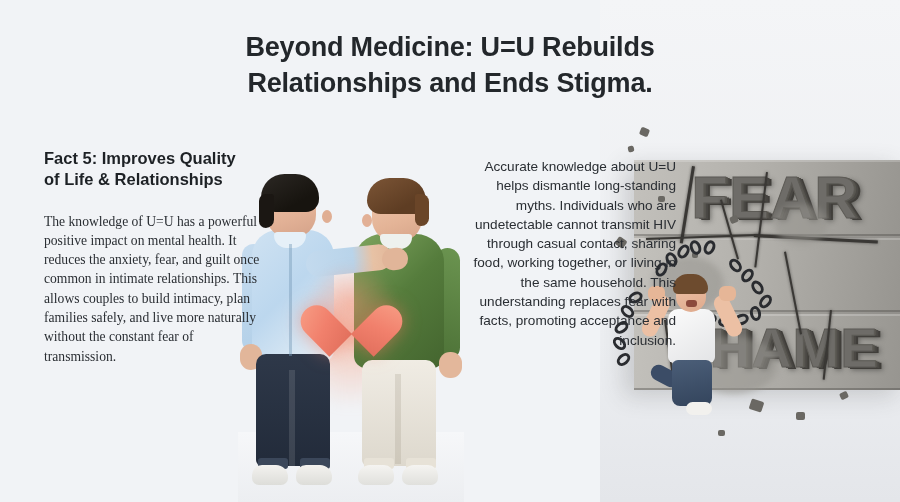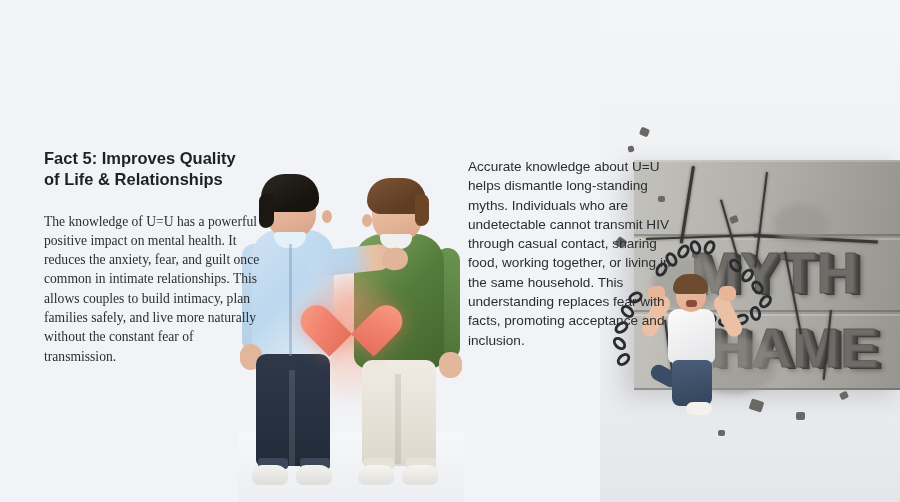--- a/index.html
+++ b/index.html
@@ -27,21 +27,21 @@
   .col-right { left:468px; top:148px; width:208px; }
 
   .fact-heading {
     font-size:16.5px; font-weight:bold; line-height:1.26;
     color:#1d2125; white-space:pre-line;
   }
   .fact-body {
     font-size:13.6px; line-height:1.42; color:#2a2e33;
   }
   .col-left  .fact-body { margin-top:22px;font-family:Liberation Serif, serif; }
-  .col-right .fact-body { margin-top:9px; }
+  .col-right .fact-body { margin-top:9px;text-align:right; }
 
   
   .art-couple {
     position:absolute; left:238px; top:150px;
     width:226px; height:352px; z-index:3;
   }
   .art-couple .floor {
     position:absolute; left:0; bottom:0; width:100%; height:70px;
     background:linear-gradient(180deg,#f6f7f9 0%,#eceef1 100%);
   }
@@ -371,21 +371,21 @@
   </div>
 
   <div class="art-wall">
     <div class="bg"></div>
 
     <div class="wall-block">
       <div class="wall-slab slab-1"></div>
       <div class="wall-slab slab-2"></div>
       <div class="wall-slab slab-3"></div>
 
-      <div class="word word-2">MYTH</div>
+      <div class="word word-1">FEAR</div>
       <div class="word word-3">SHAME</div>
 
       <div class="crack" style="left:58px;  top:6px;   width:2.5px; height:78px;  transform:rotate(9deg);"></div>
       <div class="crack" style="left:86px;  top:40px;  width:2px;   height:62px;  transform:rotate(-16deg);"></div>
       <div class="crack" style="left:132px; top:12px;  width:2px;   height:96px;  transform:rotate(7deg);"></div>
       <div class="crack" style="left:120px; top:74px;  width:124px; height:2.5px; transform:rotate(3deg);"></div>
       <div class="crack" style="left:12px;  top:78px;  width:112px; height:2px;   transform:rotate(-2deg);"></div>
       <div class="crack" style="left:150px; top:92px;  width:2px;   height:84px;  transform:rotate(-11deg);"></div>
       <div class="crack" style="left:66px;  top:120px; width:2px;   height:80px;  transform:rotate(13deg);"></div>
       <div class="crack" style="left:196px; top:150px; width:2px;   height:70px;  transform:rotate(6deg);"></div>
@@ -434,20 +434,22 @@
       <div class="arm-r"></div>
       <div class="fist-l"></div>
       <div class="fist-r"></div>
       <div class="shirt"></div>
       <div class="leg-back"></div>
       <div class="legs"></div>
       <div class="shoe"></div>
     </div>
   </div>
 
+  <div class="title">Beyond Medicine: U=U Rebuilds
+Relationships and Ends Stigma.</div>
 
   <div class="col col-left">
     <div class="fact-heading">Fact 5: Improves Quality
 of Life &amp; Relationships</div>
     <div class="fact-body">The knowledge of U=U has a powerful positive impact on mental health. It reduces the anxiety, fear, and guilt once common in intimate relationships. This allows couples to build intimacy, plan families safely, and live more naturally without the constant fear of transmission.</div>
   </div>
 
   <div class="col col-right">
     <div class="fact-body">Accurate knowledge about U=U helps dismantle long-standing myths. Individuals who are undetectable cannot transmit HIV through casual contact, sharing food, working together, or living in the same household. This understanding replaces fear with facts, promoting acceptance and inclusion.</div>
   </div>

